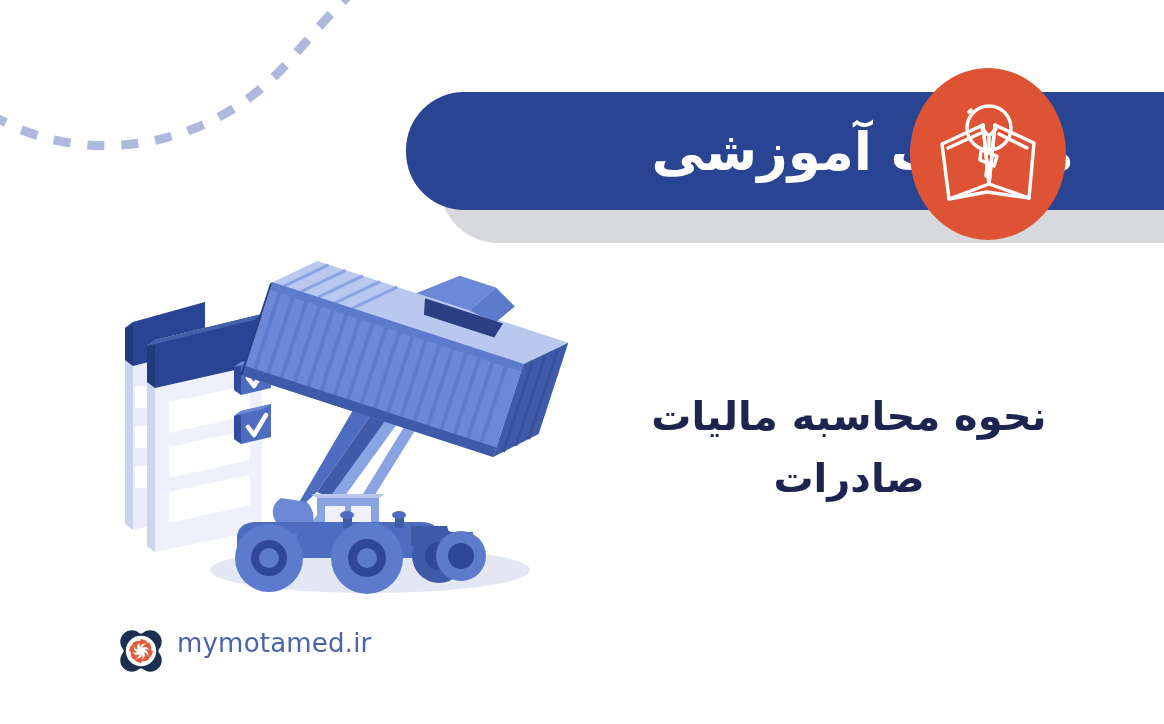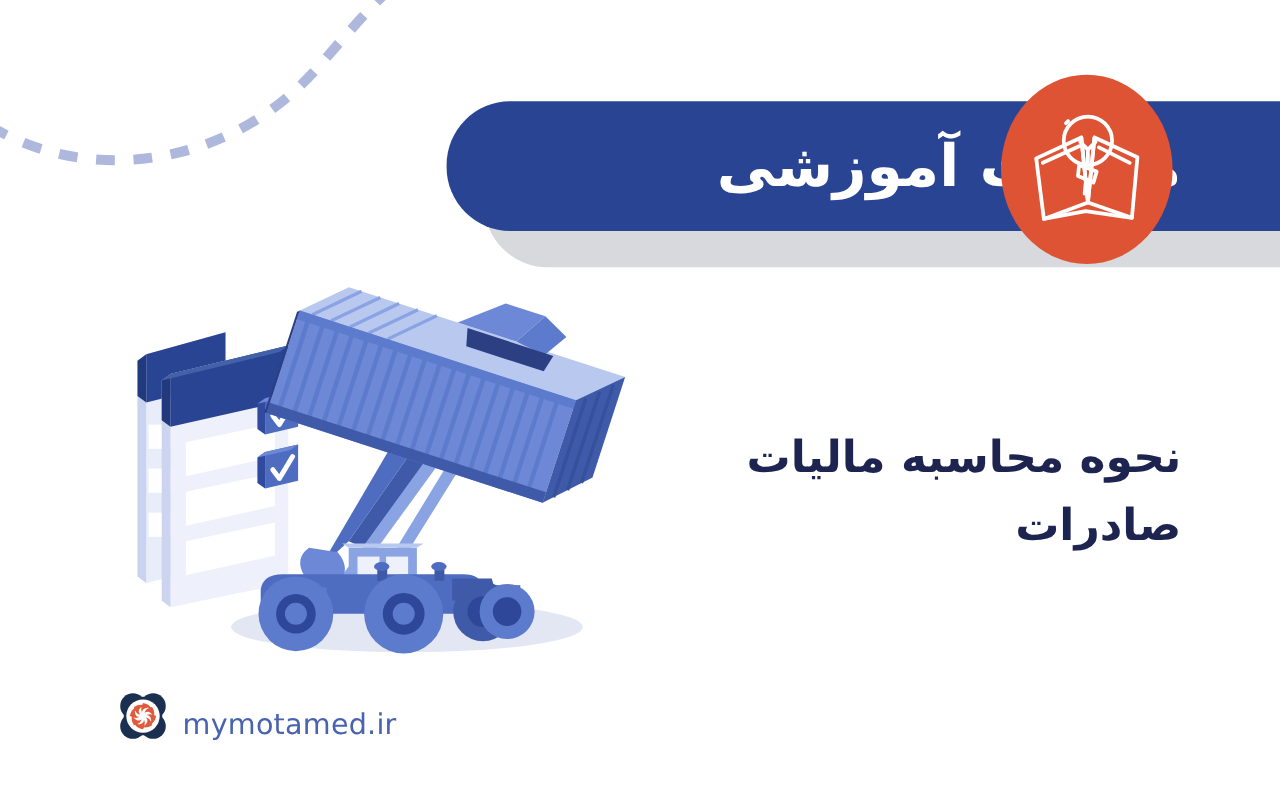--- a/index.html
+++ b/index.html
@@ -78,36 +78,36 @@
     justify-content: center;
   }
   .badge svg { display: block; }
 
   
   .headline {
     position: absolute;
     right: 90px;
     top: 385px;
     width: 450px;
-    text-align: right;
+    text-align: center;
     color: #1d2450;
     font-size: 40px;
     font-weight: bold;
     line-height: 1.55;
     direction: rtl;
     font-family: "DejaVu Sans", "Liberation Sans", sans-serif;
   }
 
   
   .footer-logo {
     position: absolute;
-    left: 107px;
+    left: 118px;
     top: 628px;
     display: flex;
-    align-items: flex-end;
+    align-items: flex-start;
     gap: 13px;
     direction: ltr;
   }
   .logo-mark { width: 46px; height: 46px; display: block; }
   .logo-text {
     color: #4a63b0;
     font-size: 26px;
     font-weight: 400;
     letter-spacing: 0.2px;
     font-family: "DejaVu Sans", "Liberation Sans", sans-serif;

